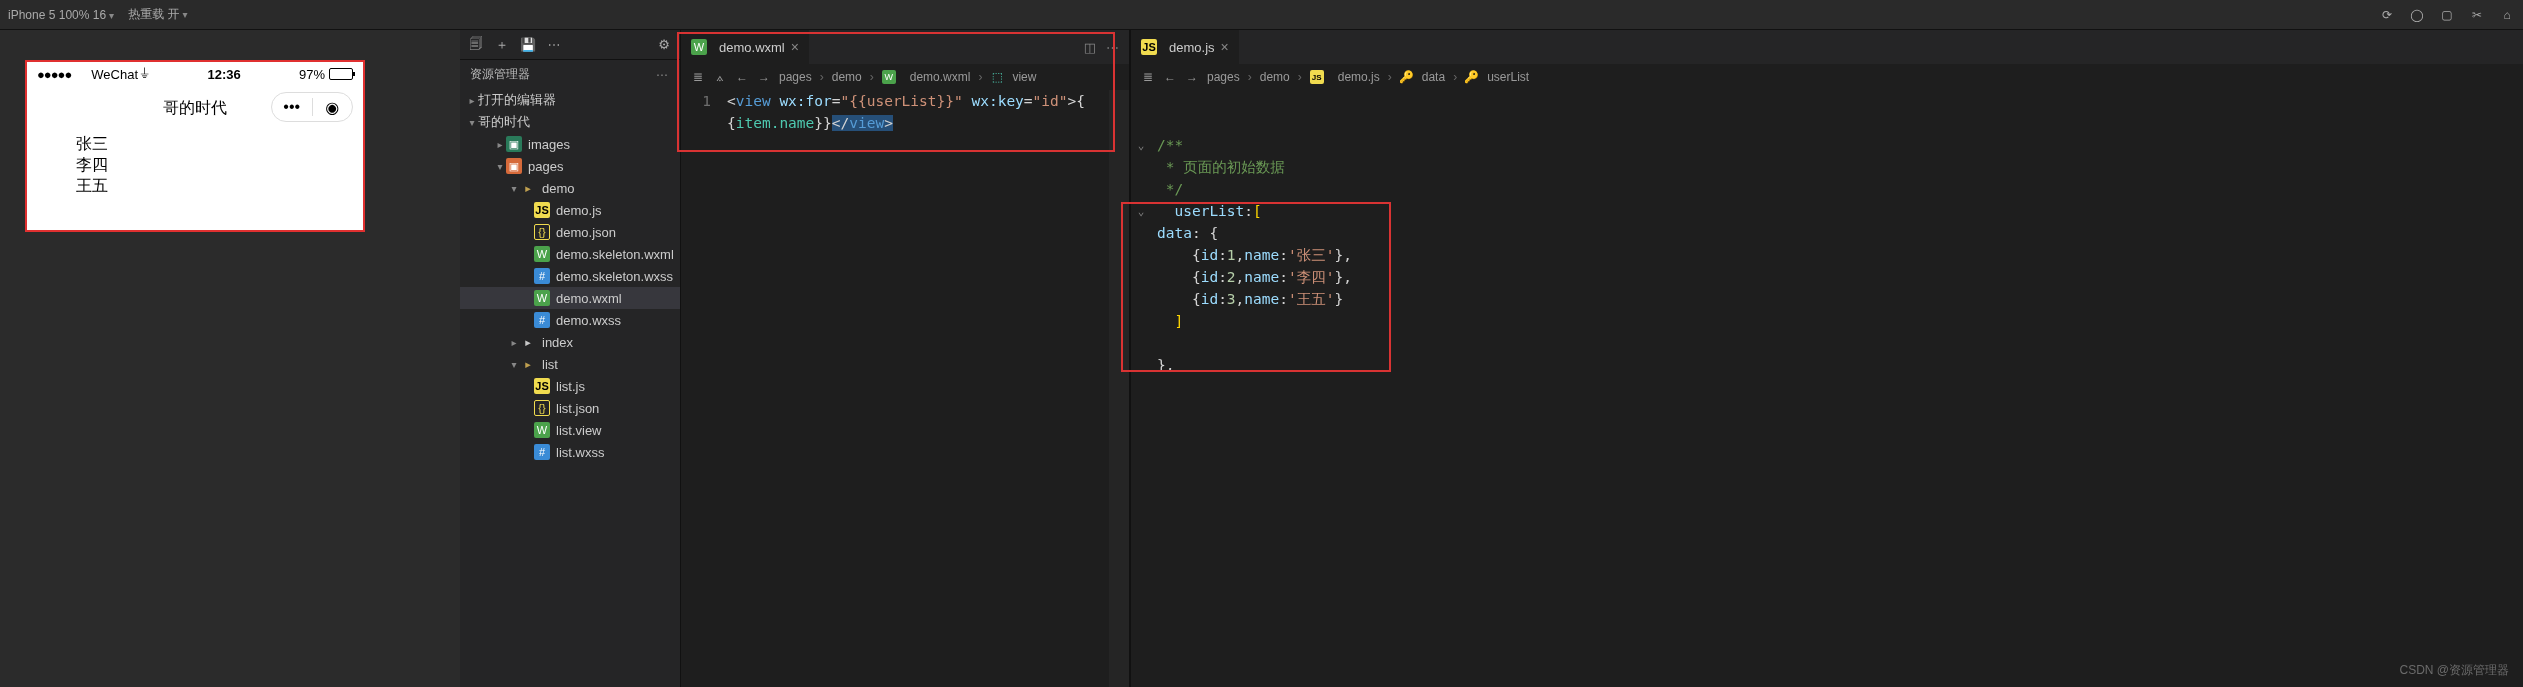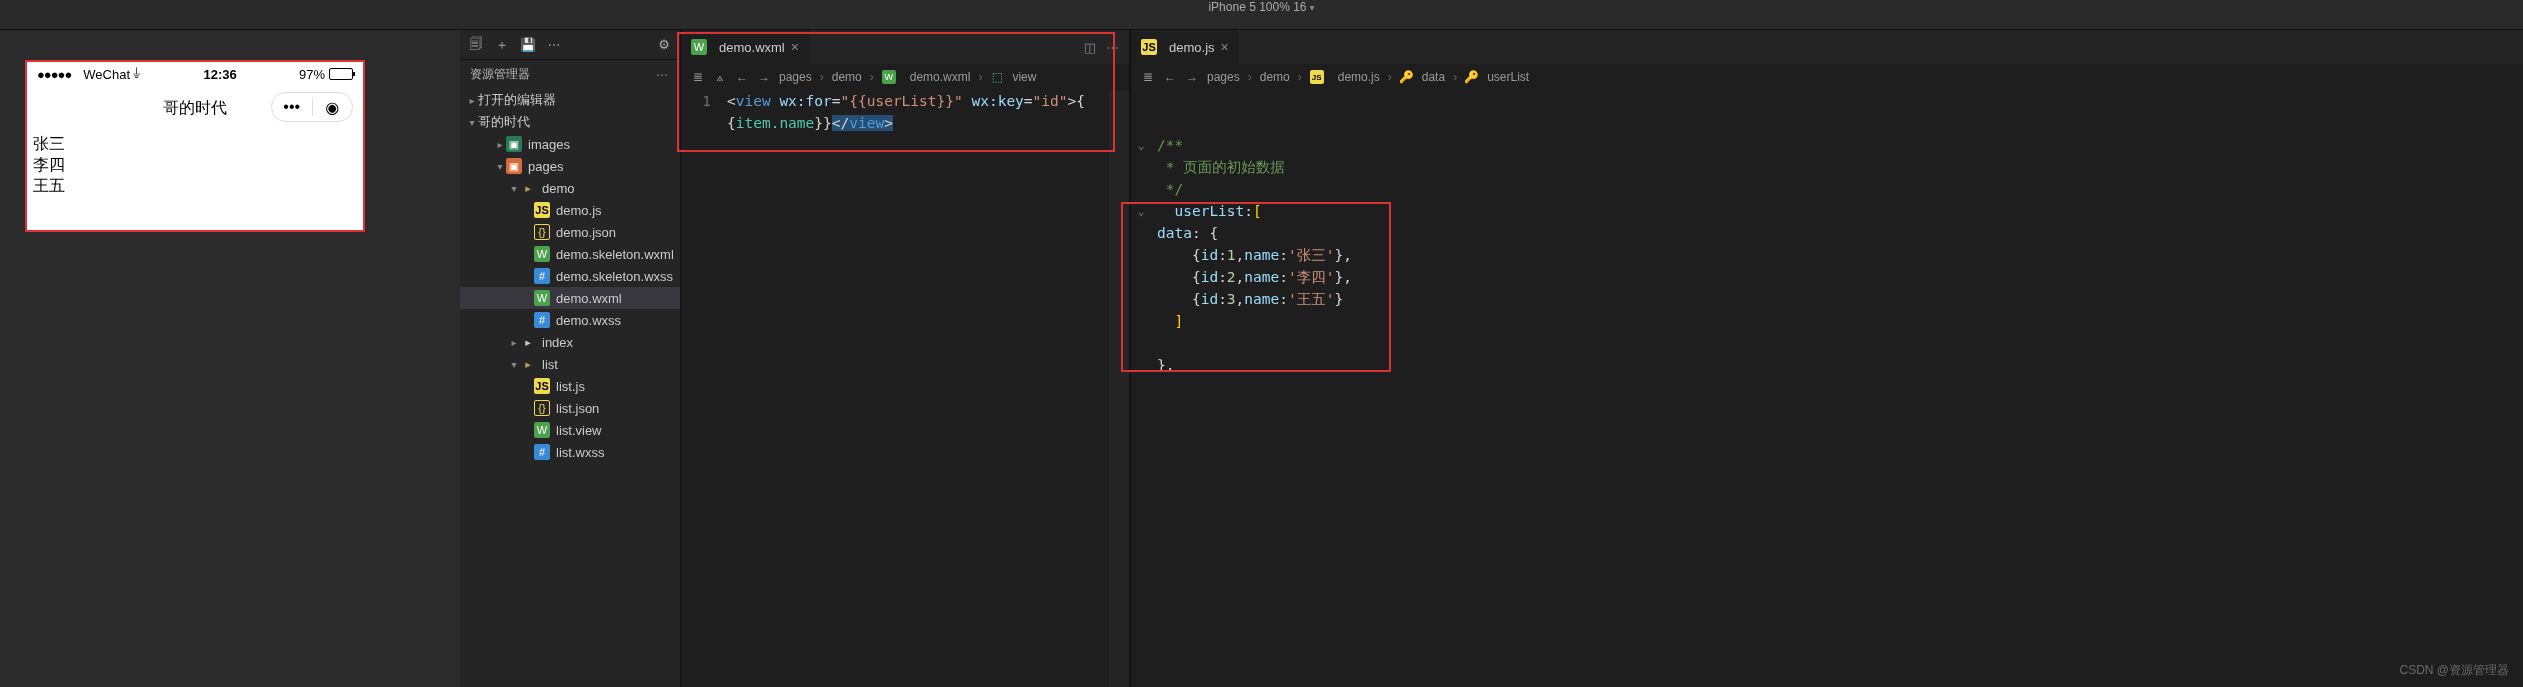--- a/index.html
+++ b/index.html
@@ -17,21 +17,20 @@
 .top-toolbar {
   height: 30px;
   background: #2a2a2a;
   display: flex;
   align-items: center;
   padding: 0 8px;
   gap: 14px;
   font-size: 12px;
   color: #aaa;
   border-bottom: 1px solid #111;
-  flex-direction: column;
 }
 .top-toolbar .spacer { flex: 1; }
 .tb-ico { width:16px; height:16px; display:inline-flex; align-items:center; justify-content:center; color:#aaa; }
 .chev-down::after { content:"▾"; font-size:10px; margin-left:3px; color:#888; }
 
 .main { flex:1; display:flex; }
 
 
 .sim-panel { width: 460px; background:#2b2b2b; padding: 30px 25px; }
 .device {
@@ -50,21 +49,21 @@
 .nav-bar {
   height: 44px; background:#fff; display:flex; align-items:center; justify-content:center;
   position:relative; font-size:16px;
 }
 .capsule {
   position:absolute; right:10px; top:6px; width:82px; height:30px;
   border:1px solid #ddd; border-radius:16px; display:flex; align-items:center;
 }
 .capsule .half { flex:1; display:flex; align-items:center; justify-content:center; font-size:16px; }
 .capsule .sep { width:1px; height:18px; background:#ddd; }
-.content { padding: 4px 6px; min-height:100px; font-size:16px; }
+.content { padding: 4px 6px; min-height:100px; font-size:16px;margin-left:43px; }
 
 
 .explorer { width: 220px; background:#252526; display:flex; flex-direction:column; }
 .exp-top {
   height:30px; display:flex; align-items:center; padding:0 8px; gap:10px;
   border-bottom:1px solid #111;
 }
 .exp-title { padding:6px 10px; font-size:12px; color:#bbb; display:flex; align-items:center; }
 .exp-title .dots3 { margin-left:auto; color:#888; letter-spacing:2px; }
 .tree { flex:1; overflow:auto; padding-bottom:10px; }
@@ -141,21 +140,21 @@
   <span class="tb-ico">✂</span>
   <span class="tb-ico">⌂</span>
 </div>
 
 <div class="main">
 
   <div class="sim-panel">
     <div class="device">
       <div class="status-bar">
         <span class="dots">●●●●●</span>
-        <span style="margin-left:12px">WeChat</span>
+        <span style="margin-left:20px">WeChat</span>
         <span style="margin-left:2px">⏚</span>
         <span class="mid">12:36</span>
         <span>97%</span>
         <span class="batt"><span class="fill"></span></span>
       </div>
       <div class="nav-bar">
         <span>哥的时代</span>
         <div class="capsule">
           <div class="half">•••</div>
           <div class="sep"></div>

